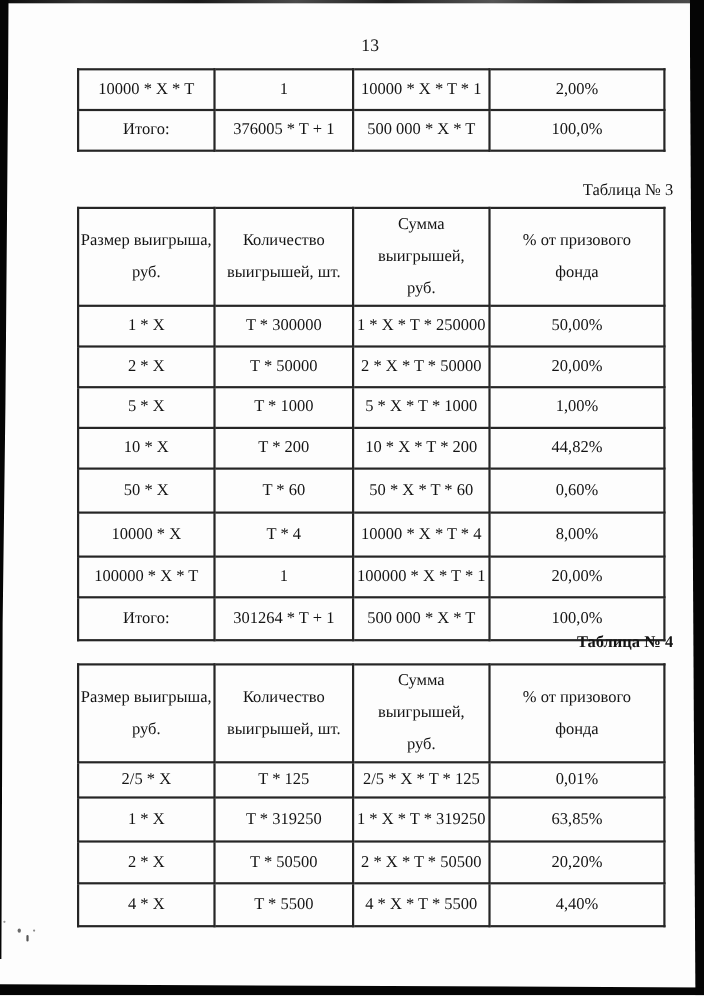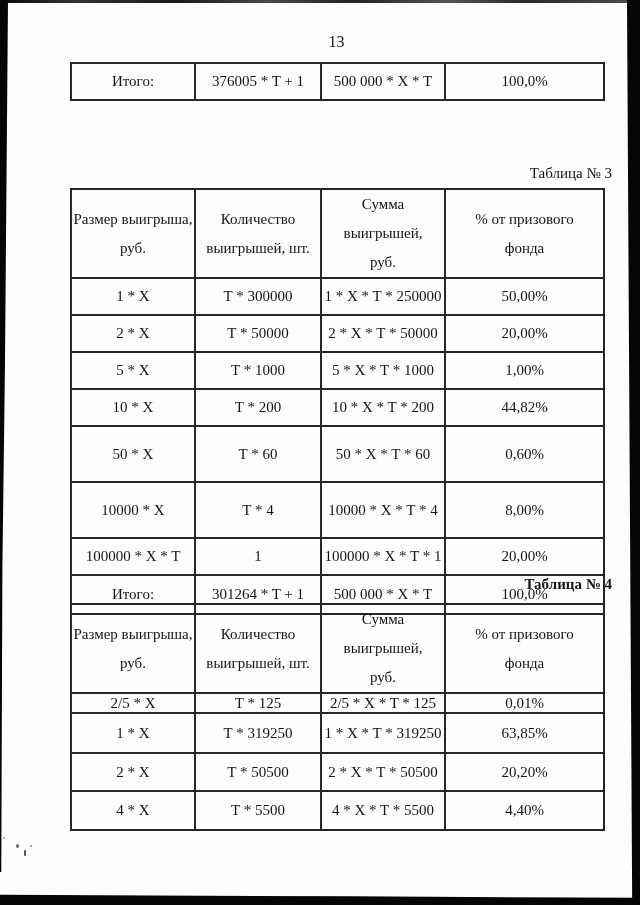--- a/index.html
+++ b/index.html
@@ -27,25 +27,25 @@
   td, th {
     border:2px solid #262626; text-align:center; vertical-align:middle;
     font-size:15px; font-weight:normal; padding:0 1px; overflow:hidden;
   }
   th { white-space:pre-line; line-height:29px; }
   #t-cont { top:62px; }
   #t-cont tr { height:37px; }
   #t3 { top:188px; }
   #t3 thead tr { height:62px; }
   #t3 tbody tr { height:37px; }
-  #t3 tbody tr:nth-child(5), #t3 tbody tr:nth-child(6) { height:56px; }
+  #t3 tbody tr:nth-child(5), #t3 tbody tr:nth-child(6) { height:40px; }
   #t3 tbody tr:nth-child(8) { height:39px; }
   #t4 { top:603px; }
   #t4 thead tr { height:65px; }
-  #t4 tbody tr:nth-child(1) { height:20px; }
+  #t4 tbody tr:nth-child(1) { height:32px; }
   #t4 tbody tr:nth-child(2) { height:40px; }
   #t4 tbody tr:nth-child(3) { height:38px; }
   #t4 tbody tr:nth-child(4) { height:39px; }
   
   .bar-top {
     position:absolute; top:0; left:0; width:640px; height:3px;
     background:linear-gradient(90deg,#0a0a0a 0%,#333 12%,#1a1a1a 28%,#4a4a4a 42%,#222 55%,#555 70%,#2a2a2a 82%,#4f4f4f 100%);
   }
   .bar-left {
     position:absolute; left:0; top:0; width:8px; height:872px; background:#050505;
@@ -77,20 +77,26 @@
 
 <table id="t-cont">
   <colgroup>
       <col class="c1">
       <col class="c2">
       <col class="c3">
       <col class="c4">
     </colgroup>
   <tbody>
     <tr>
+      <td>10000 * X * T</td>
+      <td>1</td>
+      <td>10000 * X * T * 1</td>
+      <td>2,00%</td>
+    </tr>
+    <tr>
       <td>Итого:</td>
       <td>376005 * T + 1</td>
       <td>500 000 * X * T</td>
       <td>100,0%</td>
     </tr>
   </tbody>
 </table>
 
 <div class="tbl-caption" id="cap3">Таблица № 3</div>
 

